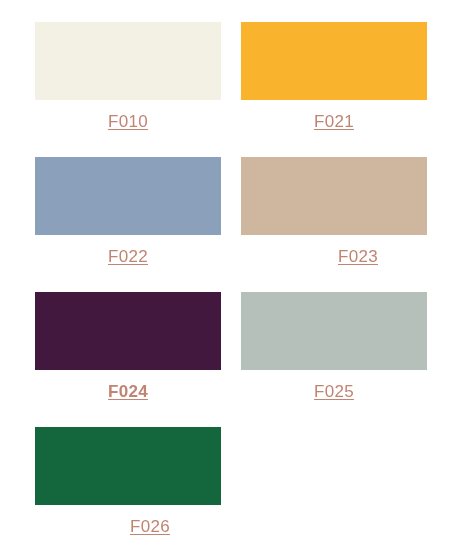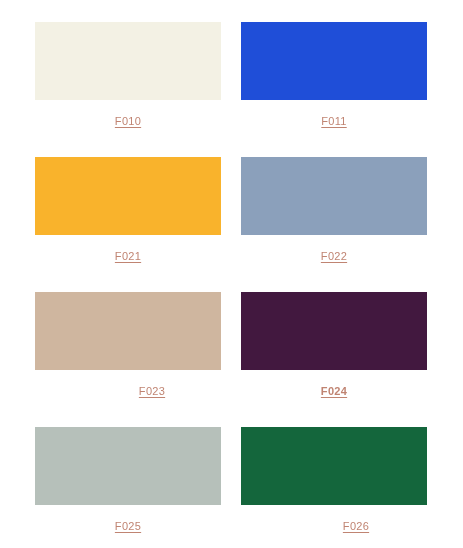--- a/index.html
+++ b/index.html
@@ -38,45 +38,41 @@
 
   .swatch-chip {
     width: 186px;
     height: 78px;
     display: block;
   }
 
   .swatch-label {
     display: inline-block;
     margin-top: 15px;
-    font-size: 11px;
+    font-size: 17px;
     line-height: 13px;
     letter-spacing: 0.3px;
     color: #c08472;
     text-decoration: underline;
     text-decoration-color: #c08472;
     text-underline-offset: 2px;
     cursor: pointer;
     white-space: nowrap;
   }
 </style>
 </head>
 <body style="background-color: rgb(255, 255, 255);">
 
 <div id="swatch-grid">
 
   <div class="swatch-cell">
     <span class="swatch-chip" style="background-color: rgb(243, 241, 228);"></span>
     <span class="swatch-label" style="color: rgb(192, 132, 114); text-decoration-color: rgb(192, 132, 114);">F010</span>
   </div>
 
-  <div class="swatch-cell">
-    <span class="swatch-chip" style="background-color: rgb(31, 78, 216);"></span>
-    <span class="swatch-label" style="color: rgb(192, 132, 114); text-decoration-color: rgb(192, 132, 114);">F011</span>
-  </div>
 
   <div class="swatch-cell">
     <span class="swatch-chip" style="background-color: rgb(249, 179, 44);"></span>
     <span class="swatch-label" style="color: rgb(192, 132, 114); text-decoration-color: rgb(192, 132, 114);">F021</span>
   </div>
 
   <div class="swatch-cell">
     <span class="swatch-chip" style="background-color: rgb(139, 160, 187);"></span>
     <span class="swatch-label" style="color: rgb(192, 132, 114); text-decoration-color: rgb(192, 132, 114);">F022</span>
   </div>

